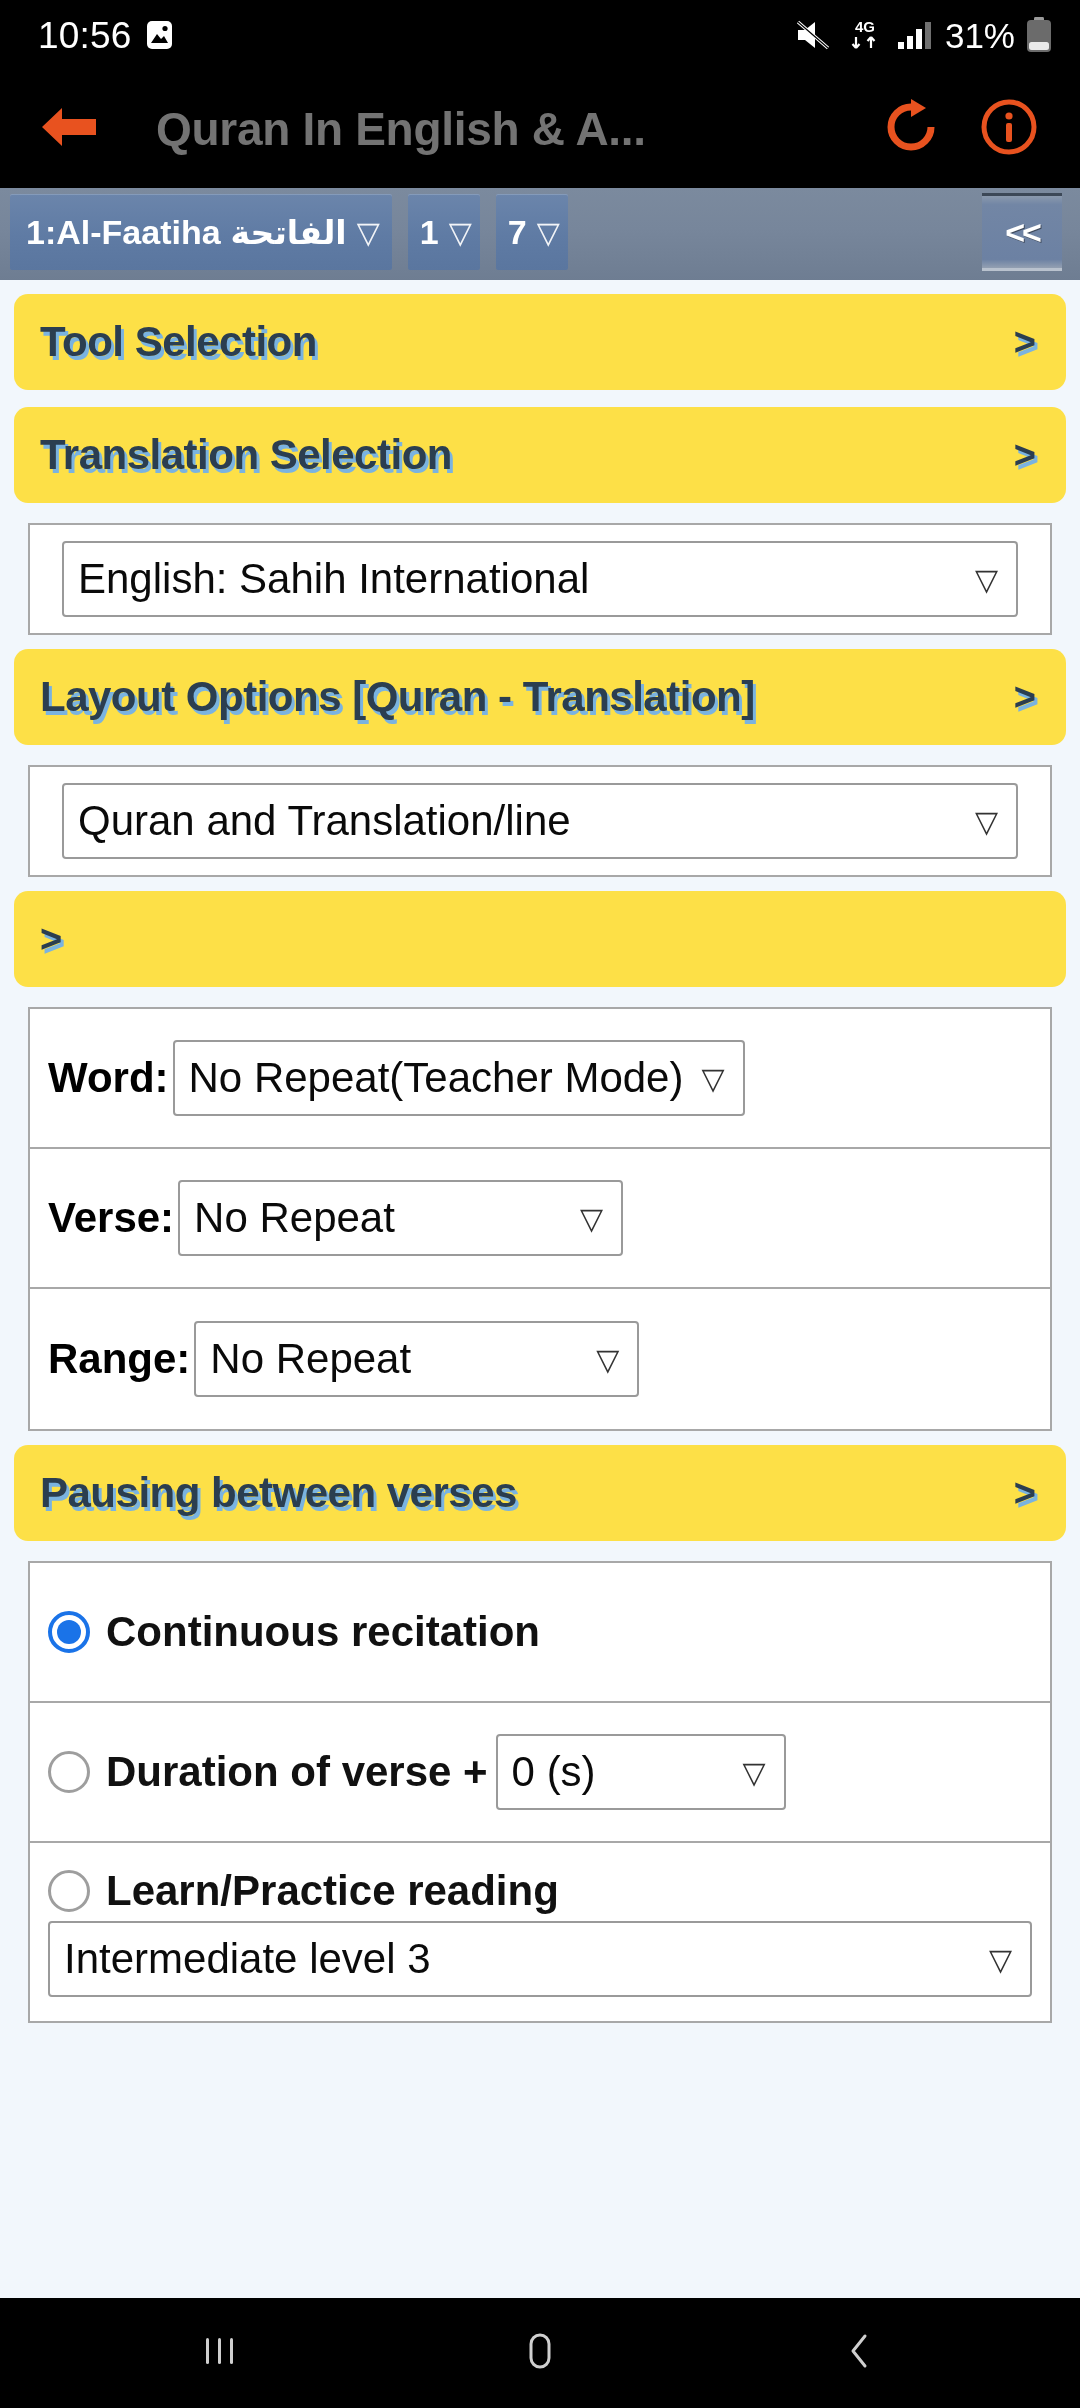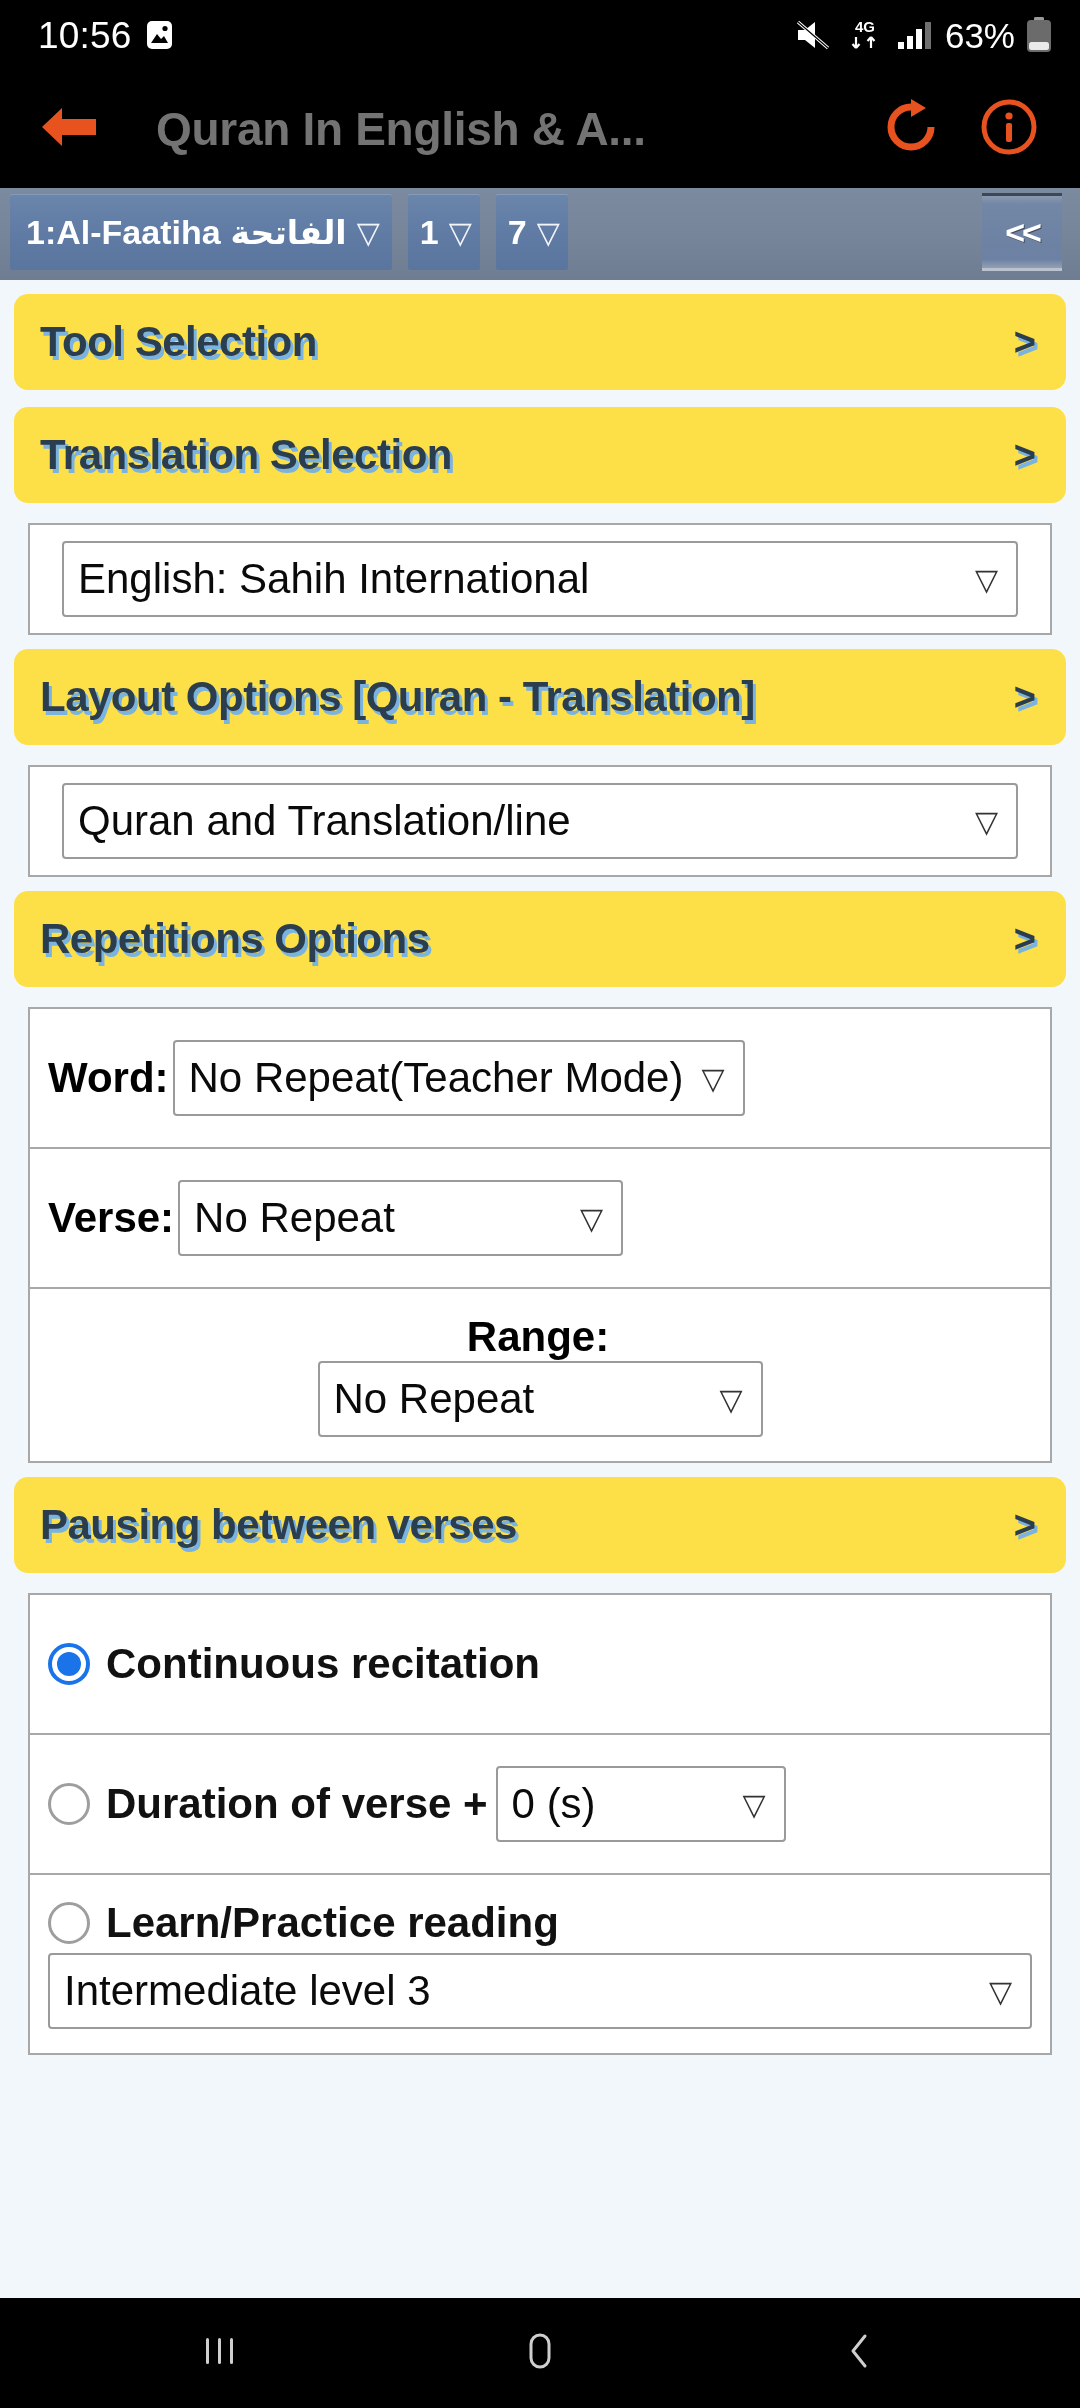--- a/index.html
+++ b/index.html
@@ -157,21 +157,21 @@
     border: 2px solid #a8a8a8;
   }
   .panel-pad { padding: 16px 32px; }
   .panel-row {
     display: flex;
     align-items: center;
     padding: 24px 18px;
     border-bottom: 2px solid #a8a8a8;
     min-height: 140px;
   }
-  .panel-row:last-child { border-bottom: none; flex-direction: column; }
+  .panel-row:last-child { border-bottom: none; }
 
   .sel-box {
     border: 2px solid #9a9a9a;
     border-radius: 4px;
     background: #fff;
     height: 76px;
     display: flex;
     align-items: center;
     justify-content: space-between;
     padding: 0 18px 0 14px;
@@ -274,21 +274,21 @@
         </svg>
       </span>
       <span class="sb-icon">
         <svg width="34" height="30" viewBox="0 0 34 30">
           <rect x="1" y="22" width="6" height="7" fill="#ffffff"></rect>
           <rect x="10" y="16" width="6" height="13" fill="#ffffff"></rect>
           <rect x="19" y="9" width="6" height="20" fill="#ffffff"></rect>
           <rect x="28" y="2" width="6" height="27" fill="#6f6f6f"></rect>
         </svg>
       </span>
-      <span class="sb-battpct">63%</span>
+      <span class="sb-battpct">31%</span>
       <span class="sb-icon">
         <svg width="26" height="36" viewBox="0 0 26 36">
           <rect x="8" y="0" width="10" height="4" rx="1.4" fill="#9a9a9a"></rect>
           <rect x="1" y="3" width="24" height="32" rx="4" fill="#6b6b6b"></rect>
           <rect x="3" y="25" width="20" height="8" rx="2.5" fill="#e9e9e9"></rect>
         </svg>
       </span>
     </div>
   </div>
 
@@ -371,21 +371,20 @@
     <div class="panel">
       <div class="panel-pad">
         <div class="sel-box full">
           <span>Quran and Translation/line</span>
           <span class="dd-chev">▽</span>
         </div>
       </div>
     </div>
 
     <div class="sec-header">
-      <span class="label">Repetitions Options</span>
       <span class="arrow">&gt;</span>
     </div>
 
     <div class="panel">
       <div class="panel-row">
         <span class="row-label">Word:</span>
         <div class="sel-box">
           <span>No Repeat(Teacher Mode)</span>
           <span class="dd-chev">▽</span>
         </div>

